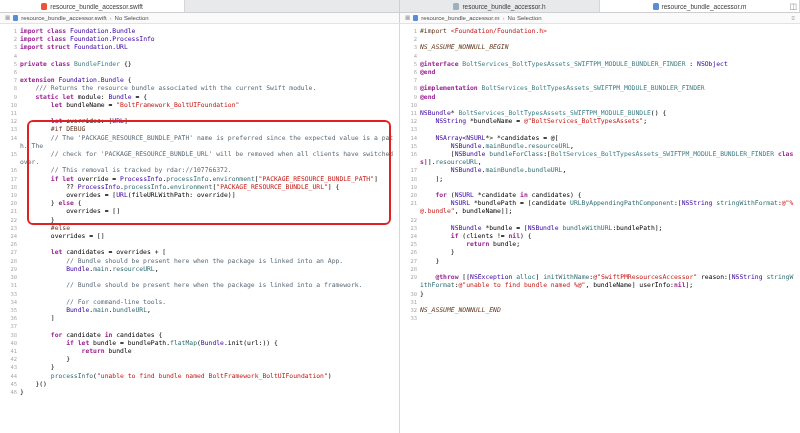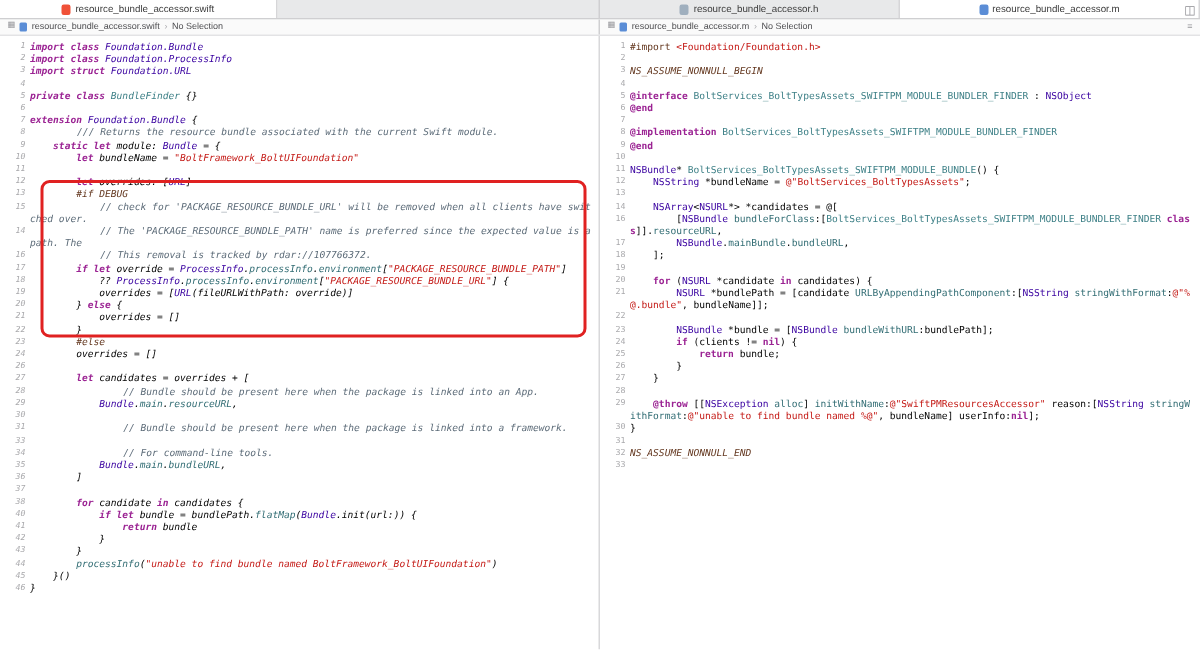--- a/index.html
+++ b/index.html
@@ -30,33 +30,33 @@
              font-size:6px; color:#4f4f52; white-space:nowrap; overflow:hidden; }
   .jumpbar.left { border-right:1px solid #CFCFD1; }
   .ji { font-size:5.5px; color:#97979B; line-height:1; }
   .jicon-file { display:inline-block; width:5px; height:6px; border-radius:1px; background:#5B8DD6; flex:0 0 5px; }
   .jsep { color:#ABABAF; }
   .jopts { margin-left:auto; font-size:6px; color:#97979B; }
 
   
   .editors { display:flex; height:409px; }
   .editor { width:400px; position:relative; overflow:hidden; background:#fff; padding-top:3px; }
-  .editor.leftpane { border-right:1px solid #D8D8DA;font-style:italic; }
+  .editor.leftpane { border-right:1px solid #D8D8DA; }
   .row { display:flex; align-items:flex-start; }
   .ln { flex:0 0 20px; width:20px; text-align:right; padding-right:3px;
         font-family:"DejaVu Sans Mono", monospace; font-size:5.5px; line-height:8.2px; color:#A9A9AC; }
   .src { flex:1; font-family:"DejaVu Sans Mono", monospace; font-size:6.4px; line-height:8.2px;
          color:#000; white-space:pre-wrap; word-break:break-all; padding-right:3px; min-height:8.2px; }
 
   
   .tok-k { color:#9B2393; font-weight:700; }
   .tok-p { color:#643820; }
   .tok-m { color:#643820;font-style:italic; }
   .tok-s { color:#C41A16; }
-  .tok-c { color:#5D6C79;margin-left:16px; }
+  .tok-c { color:#5D6C79; }
   .tok-t { color:#3900A0; }
   .tok-y { color:#3E8087; }
   .tok-r { color:#326D74; }
   .tok-f { color:#326D74; }
   .tok-d { color:#000000; }
 
   
   .annotation-box { position:absolute; left:27px; top:96px; width:364px; height:105px;
                     border:2px solid #E02121; border-radius:6px; pointer-events:none; }
 </style>
@@ -153,28 +153,28 @@
           </div>
           <div class="row">
             <span class="ln">12</span>
             <span class="src"><span class="tok-d">        </span><span class="tok-k">let </span><span class="tok-d">overrides: [</span><span class="tok-t">URL</span><span class="tok-d">]</span></span>
           </div>
           <div class="row">
             <span class="ln">13</span>
             <span class="src"><span class="tok-p">        #if DEBUG</span></span>
           </div>
           <div class="row">
+            <span class="ln">14</span>
+            <span class="src"><span class="tok-c">        // The 'PACKAGE_RESOURCE_BUNDLE_PATH' name is preferred since the expected value is a path. The</span></span>
+          </div>
+          <div class="row">
             <span class="ln">15</span>
             <span class="src"><span class="tok-c">        // check for 'PACKAGE_RESOURCE_BUNDLE_URL' will be removed when all clients have switched over.</span></span>
           </div>
           <div class="row">
-            <span class="ln">14</span>
-            <span class="src"><span class="tok-c">        // The 'PACKAGE_RESOURCE_BUNDLE_PATH' name is preferred since the expected value is a path. The</span></span>
-          </div>
-          <div class="row">
             <span class="ln">16</span>
             <span class="src"><span class="tok-c">        // This removal is tracked by rdar://107766372.</span></span>
           </div>
           <div class="row">
             <span class="ln">17</span>
             <span class="src"><span class="tok-d">        </span><span class="tok-k">if </span><span class="tok-k">let </span><span class="tok-d">override = </span><span class="tok-t">ProcessInfo</span><span class="tok-d">.</span><span class="tok-r">processInfo</span><span class="tok-d">.</span><span class="tok-r">environment</span><span class="tok-d">[</span><span class="tok-s">"PACKAGE_RESOURCE_BUNDLE_PATH"</span><span class="tok-d">]</span></span>
           </div>
           <div class="row">
             <span class="ln">18</span>
             <span class="src"><span class="tok-d">            ?? </span><span class="tok-t">ProcessInfo</span><span class="tok-d">.</span><span class="tok-r">processInfo</span><span class="tok-d">.</span><span class="tok-r">environment</span><span class="tok-d">[</span><span class="tok-s">"PACKAGE_RESOURCE_BUNDLE_URL"</span><span class="tok-d">] {</span></span>
@@ -334,20 +334,24 @@
           </div>
           <div class="row">
             <span class="ln">13</span>
             <span class="src">&nbsp;</span>
           </div>
           <div class="row">
             <span class="ln">14</span>
             <span class="src"><span class="tok-d">    </span><span class="tok-t">NSArray</span><span class="tok-d">&lt;</span><span class="tok-t">NSURL</span><span class="tok-d">*&gt; *candidates = @[</span></span>
           </div>
           <div class="row">
+            <span class="ln">15</span>
+            <span class="src"><span class="tok-d">        </span><span class="tok-t">NSBundle</span><span class="tok-d">.</span><span class="tok-r">mainBundle</span><span class="tok-d">.</span><span class="tok-r">resourceURL</span><span class="tok-d">,</span></span>
+          </div>
+          <div class="row">
             <span class="ln">16</span>
             <span class="src"><span class="tok-d">        [</span><span class="tok-t">NSBundle</span><span class="tok-d"> </span><span class="tok-r">bundleForClass</span><span class="tok-d">:[</span><span class="tok-y">BoltServices_BoltTypesAssets_SWIFTPM_MODULE_BUNDLER_FINDER</span><span class="tok-d"> </span><span class="tok-k">class</span><span class="tok-d">]].</span><span class="tok-r">resourceURL</span><span class="tok-d">,</span></span>
           </div>
           <div class="row">
             <span class="ln">17</span>
             <span class="src"><span class="tok-d">        </span><span class="tok-t">NSBundle</span><span class="tok-d">.</span><span class="tok-r">mainBundle</span><span class="tok-d">.</span><span class="tok-r">bundleURL</span><span class="tok-d">,</span></span>
           </div>
           <div class="row">
             <span class="ln">18</span>
             <span class="src"><span class="tok-d">    ];</span></span>

